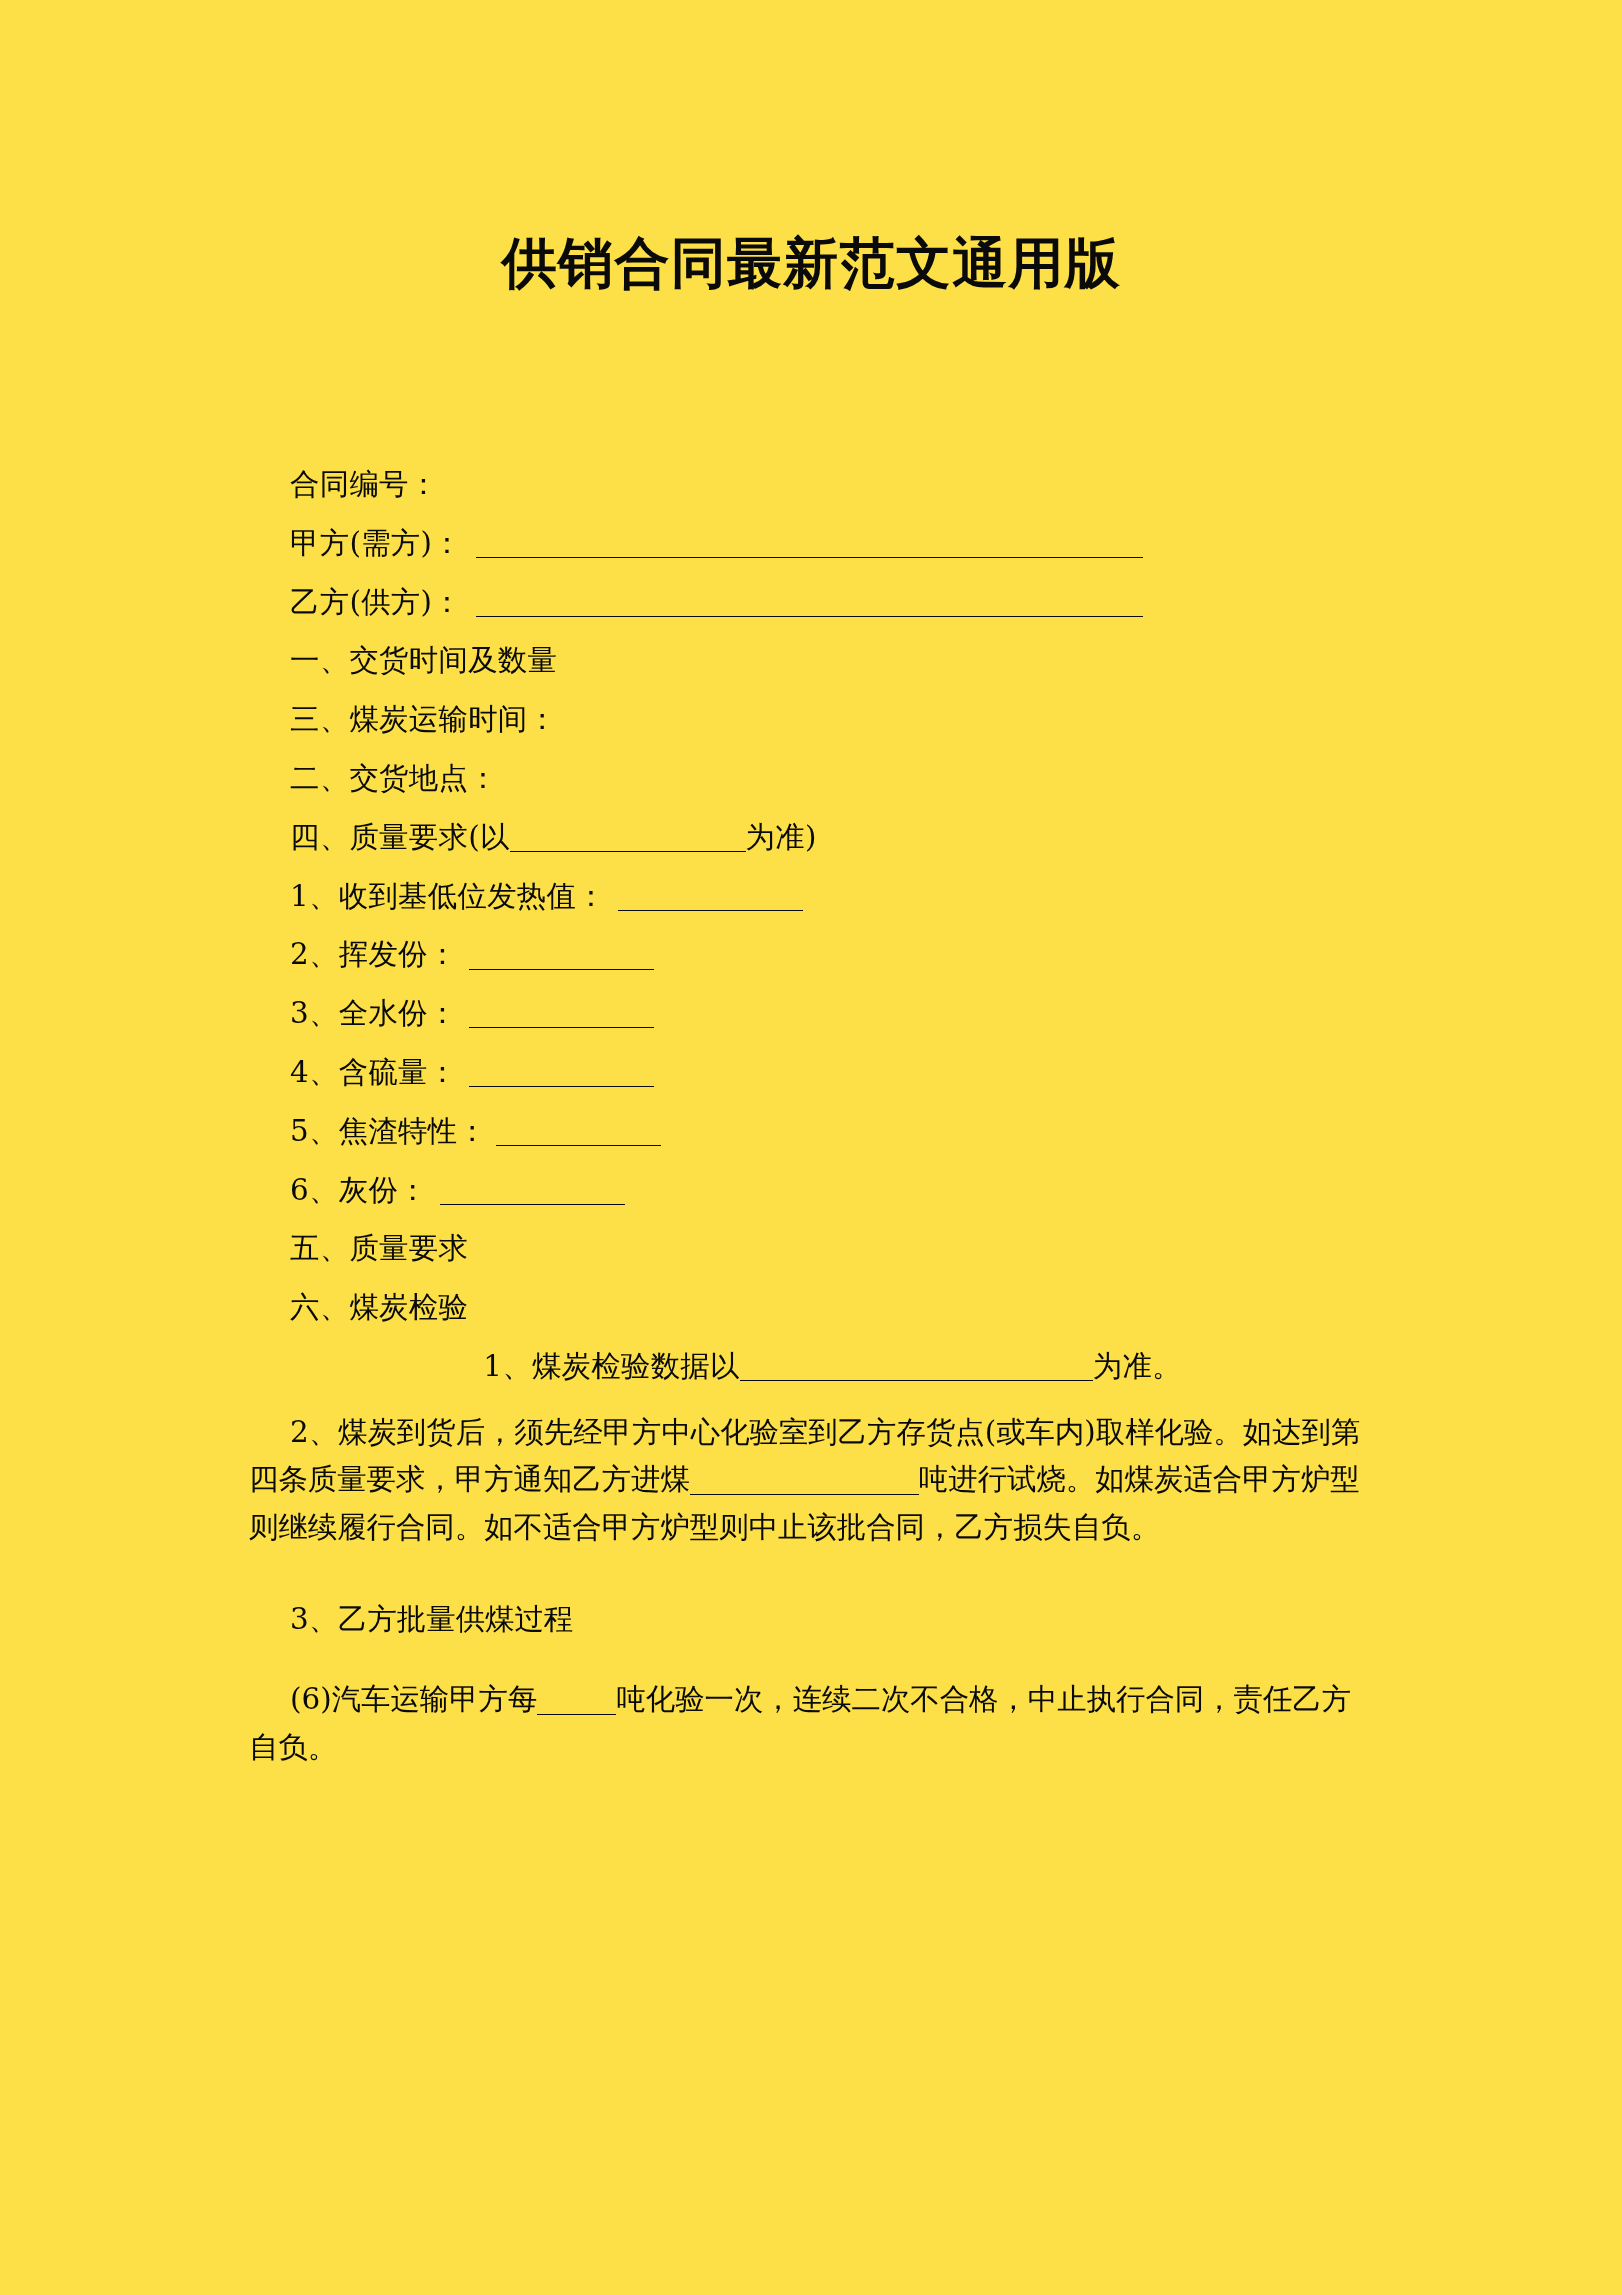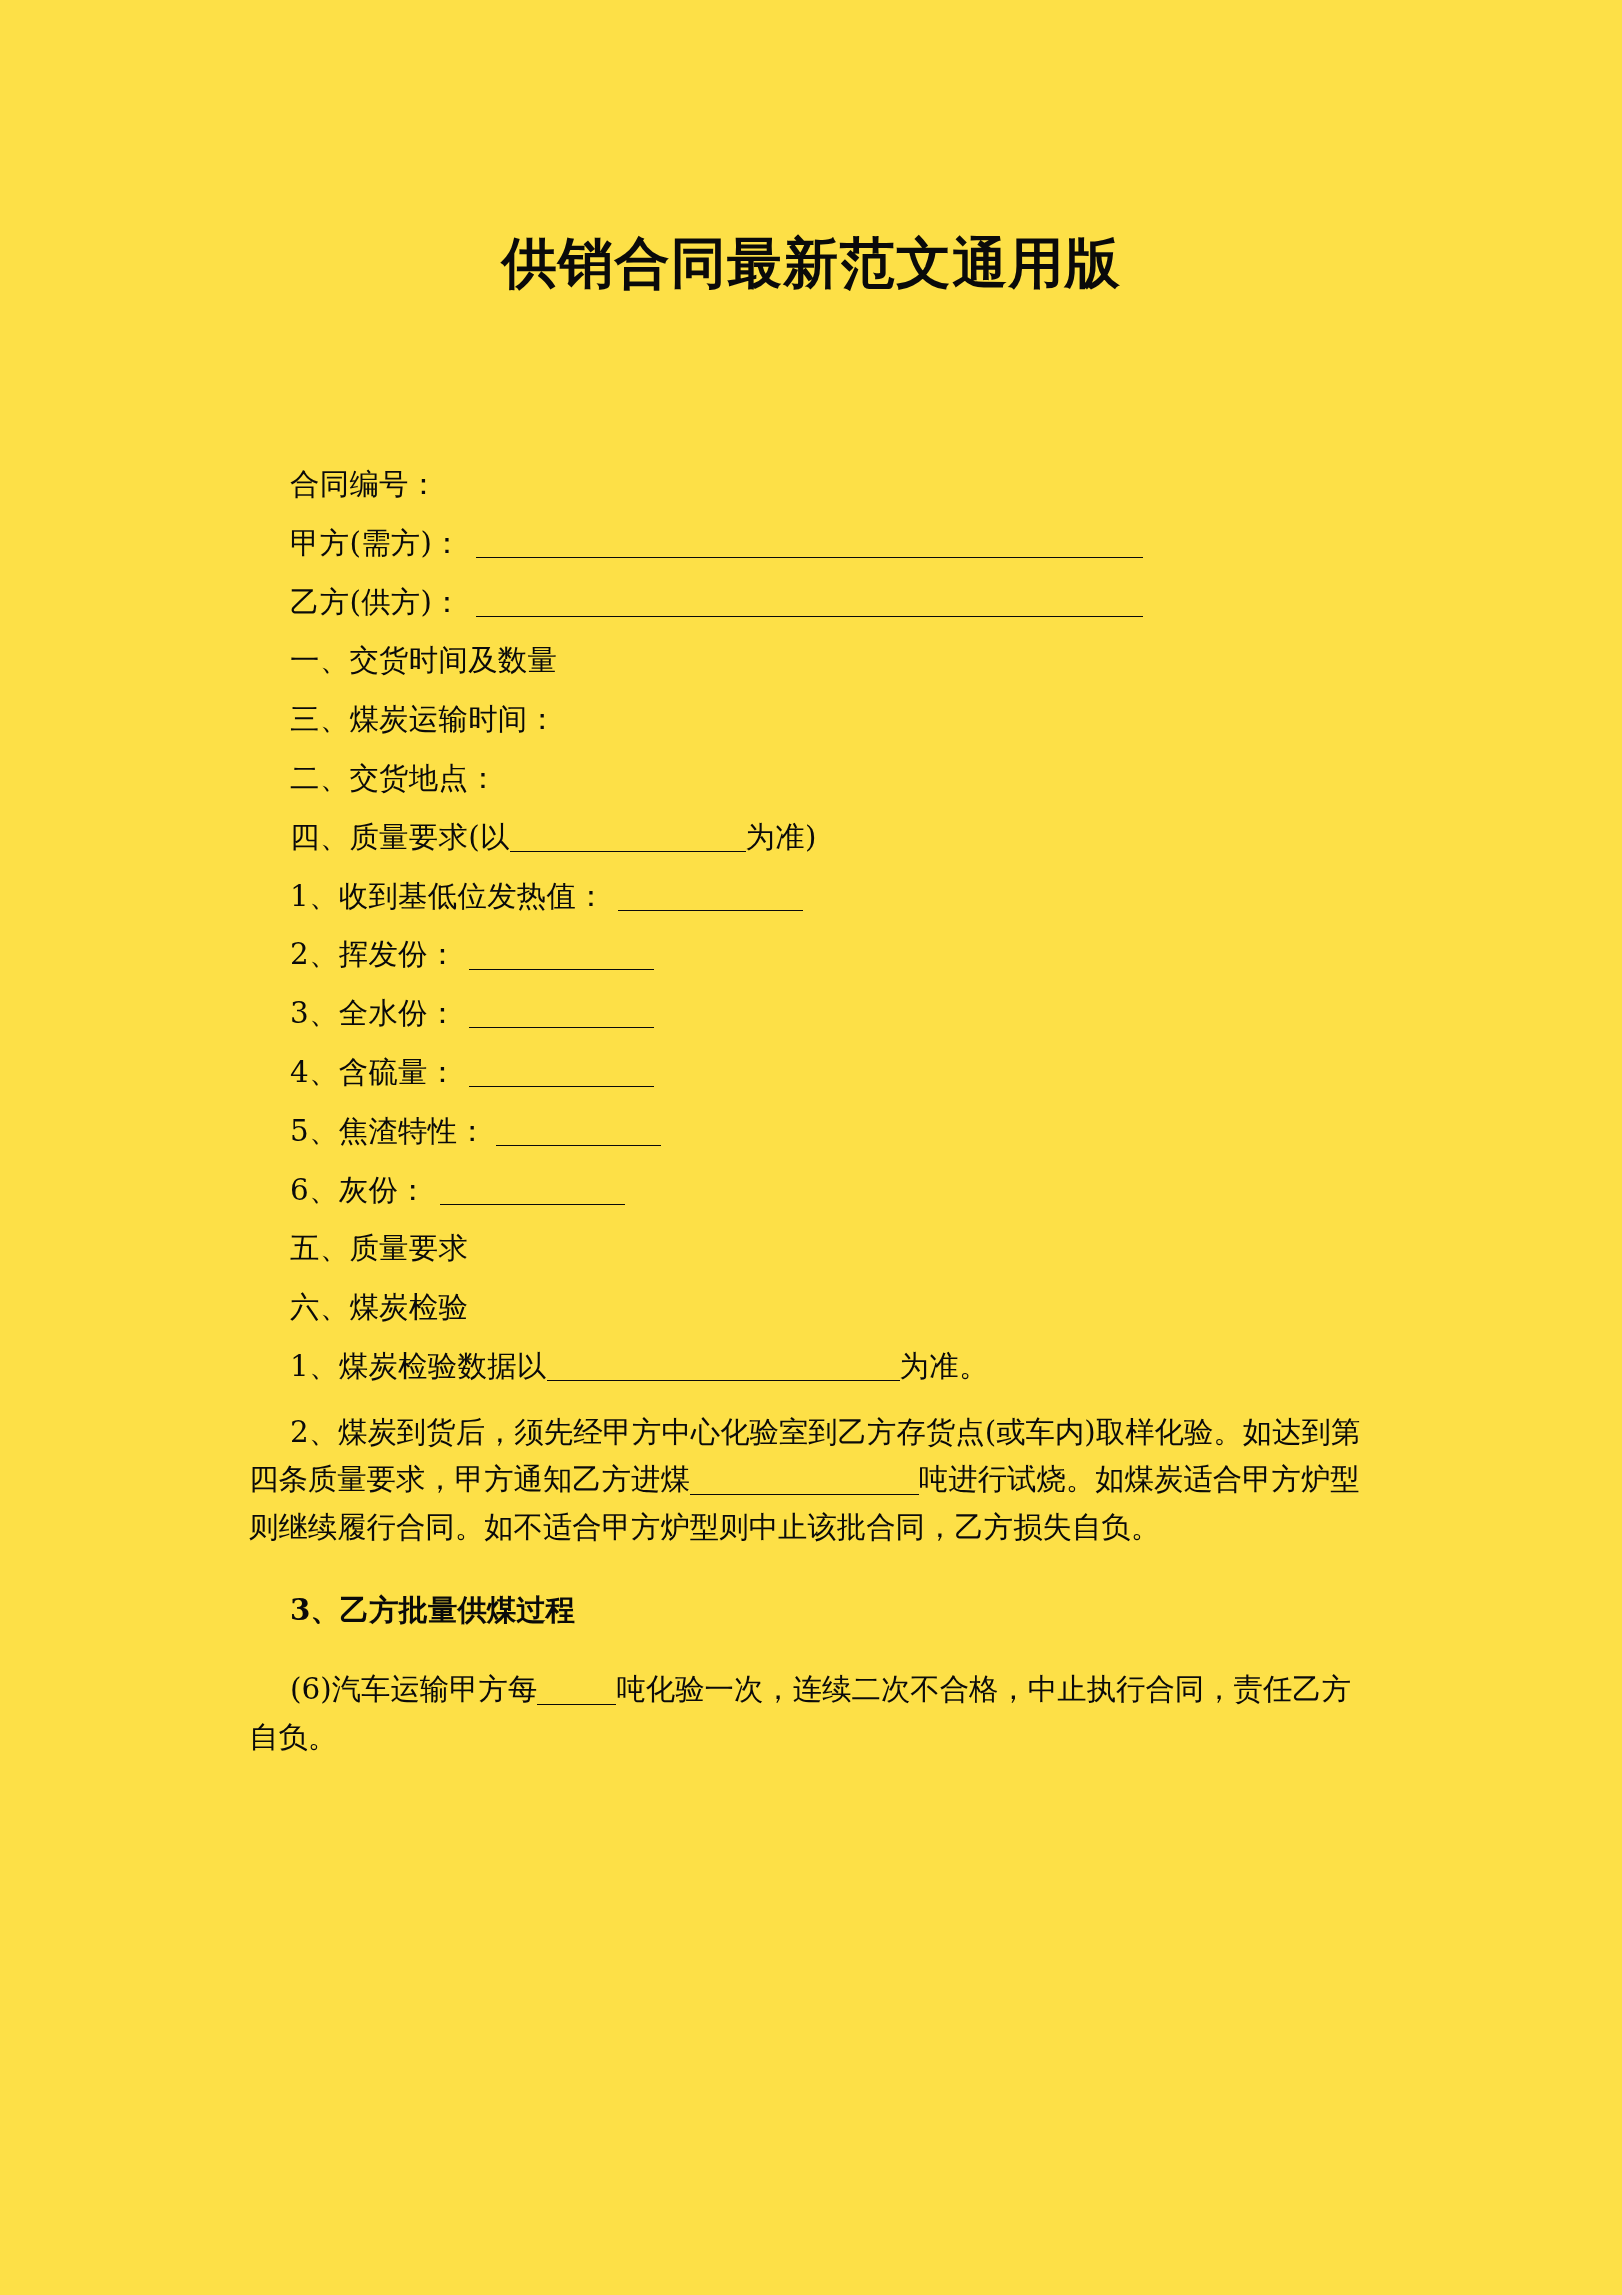--- a/index.html
+++ b/index.html
@@ -59,20 +59,21 @@
   .para.flow {
     white-space: normal;
     line-height: 1.62;
     margin-bottom: 0;
     text-indent: 41px;
     letter-spacing: 0;
   }
 
   .para.tight {
     margin-bottom: 27.5px;
+    text-align: center;
   }
 
   
   .rule {
     display: inline-block;
     border-bottom: 1.3px solid #0a0a0a;
     vertical-align: -5.2px;
     height: 0;
   }
   .rule.w-party   { width: 667px; margin-left: 14.4px; }
@@ -143,21 +144,21 @@
     <p class="para indent">六、煤炭检验</p>
 
     <p class="para indent tight">
       <span>1、煤炭检验数据以</span><span class="rule w-data"></span><span>为准。</span>
     </p>
 
     <p class="para flow">
       <span>2、煤炭到货后，须先经甲方中心化验室到乙方存货点(或车内)取样化验。如达到第四条质量要求，甲方通知乙方进煤</span><span class="rule w-tons"></span><span>吨进行试烧。如煤炭适合甲方炉型则继续履行合同。如不适合甲方炉型则中止该批合同，乙方损失自负。</span>
     </p>
 
-    <p class="para flow" style="margin-top:34px;font-weight:bold;">3、乙方批量供煤过程</p>
+    <p class="para flow" style="margin-top:44px;">3、乙方批量供煤过程</p>
 
     <p class="para flow" style="margin-top:33px;">
       <span>(6)汽车运输甲方每</span><span class="rule w-tons-sm"></span><span>吨化验一次，连续二次不合格，中止执行合同，责任乙方自负。</span>
     </p>
 
   </div>
 </div>
 
 
 </body></html>

